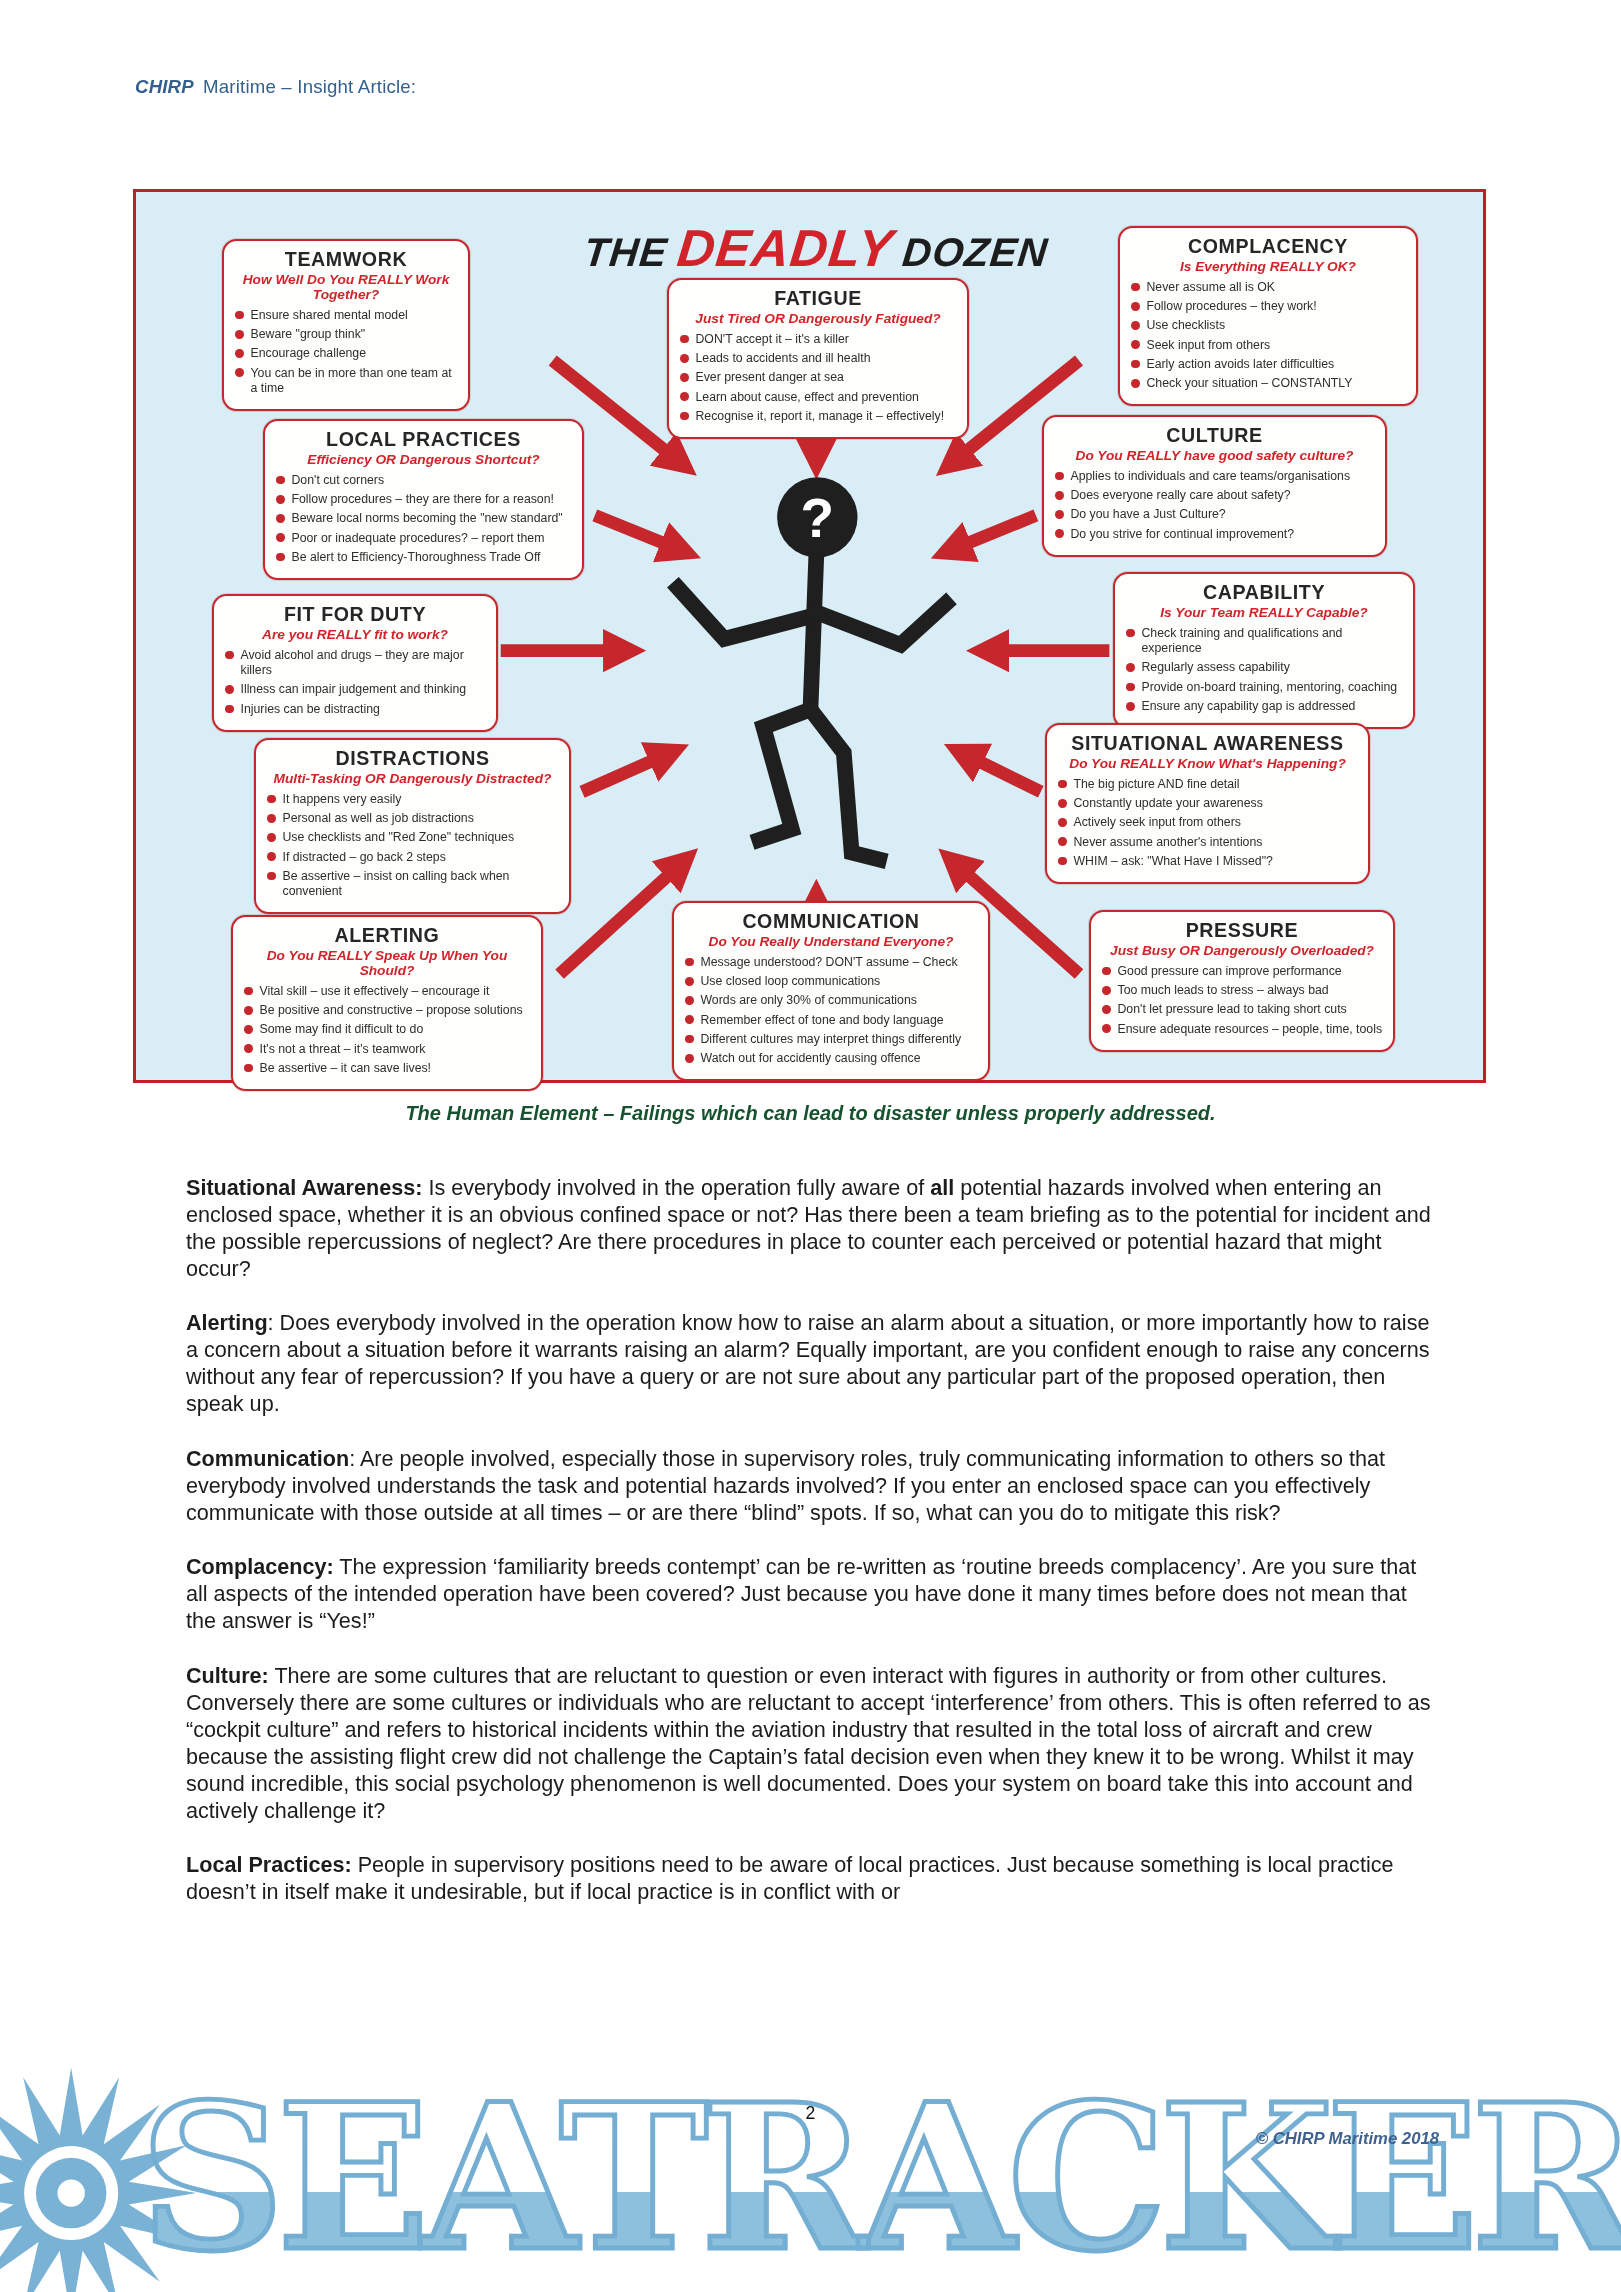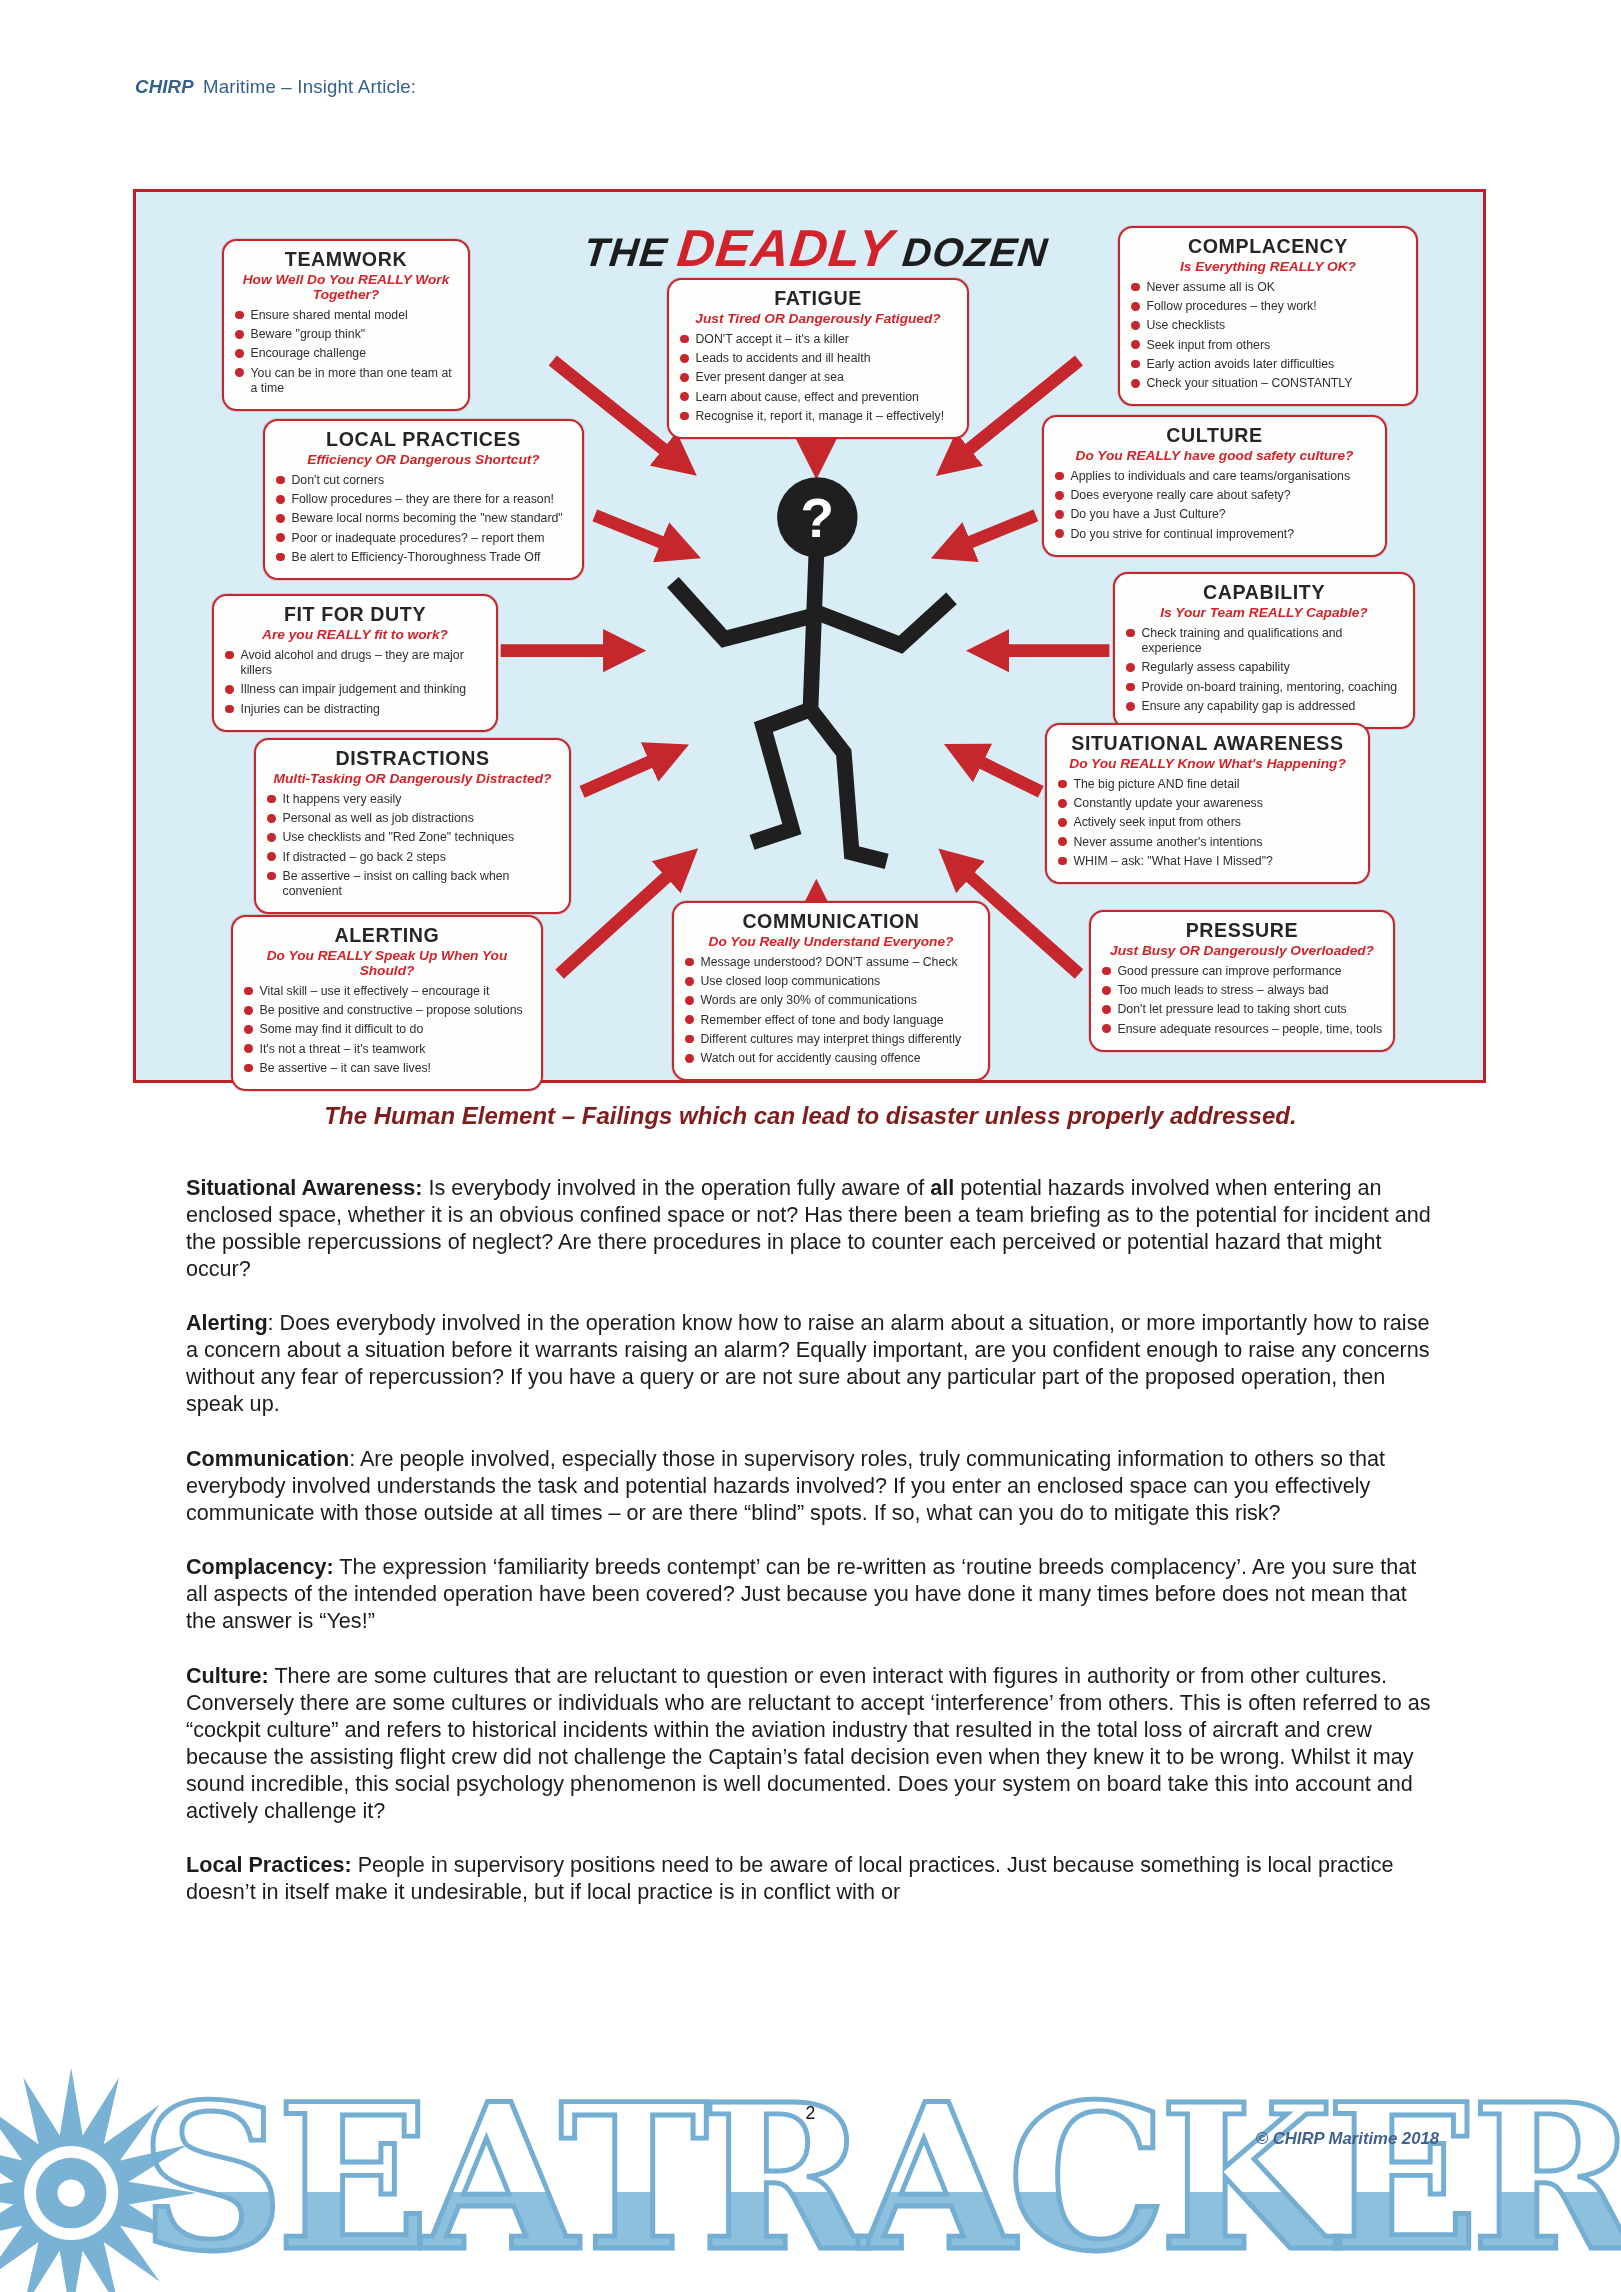--- a/index.html
+++ b/index.html
@@ -17,21 +17,21 @@
   .diagram-title .t-red{font-size:52px;letter-spacing:1px;margin:0 9.8px;}
   .arrow-layer,.figure-layer{position:absolute;left:0;top:0;width:1345px;height:886px;}
   .dd-box{position:absolute;background:#fefefc;border:2.9px solid #c5272d;border-radius:14.7px;padding:6.9px 9.8px 8.8px 9.8px;box-sizing:border-box;box-shadow:0 0 0 1px rgba(150,30,30,.15);}
   .dd-title{font-weight:bold;font-size:19.6px;color:#262626;text-align:center;letter-spacing:0.6px;}
   .dd-sub{font-weight:bold;font-style:italic;font-size:13.7px;text-align:center;margin:1px 0 5.9px 0;}
   .dd-box ul{list-style:none;margin:0;padding:0;}
   .dd-box li{position:relative;font-size:12.3px;color:#2e2e2e;padding-left:16.7px;margin:3.9px 0;line-height:1.25;}
   .dd-box li::before{content:"";position:absolute;left:1px;top:2.9px;width:8.8px;height:8.8px;border-radius:50%;background:#c5272d;}
 
   
-  .caption{position:absolute;left:0;top:1102px;width:1621px;text-align:center;font-size:24px;font-weight:bold;font-style:italic;color:#7f1d1d;}
+  .caption{position:absolute;left:0;top:1102px;width:1621px;text-align:center;font-size:20px;font-weight:bold;font-style:italic;color:#14532d;}
 
   
   .article{position:absolute;left:186px;top:1174px;width:1253px;z-index:2;}
   .para{margin:0 0 27.4px 0;font-size:21.6px;line-height:27px;color:#1c1c1c;}
   .para .b{font-weight:bold;}
 
   
   .page-number{position:absolute;left:0;top:2103px;width:1621px;text-align:center;font-size:17.6px;color:#111;z-index:3;}
   .copyright{position:absolute;left:186px;top:2129px;width:1253px;text-align:right;font-size:16.7px;font-weight:bold;font-style:italic;color:#41628f;z-index:3;}
 

